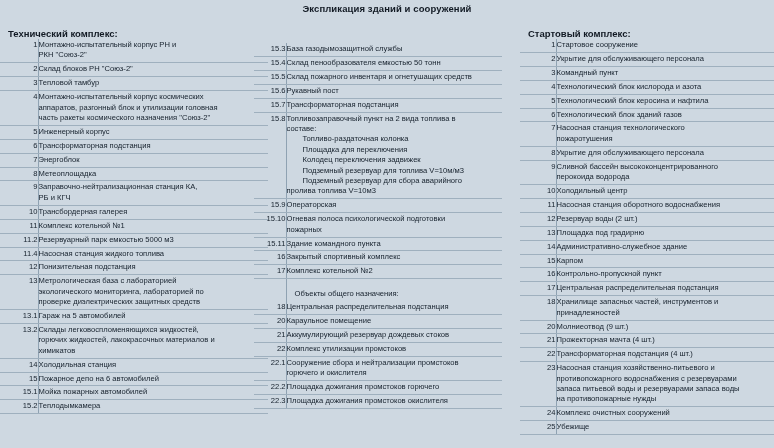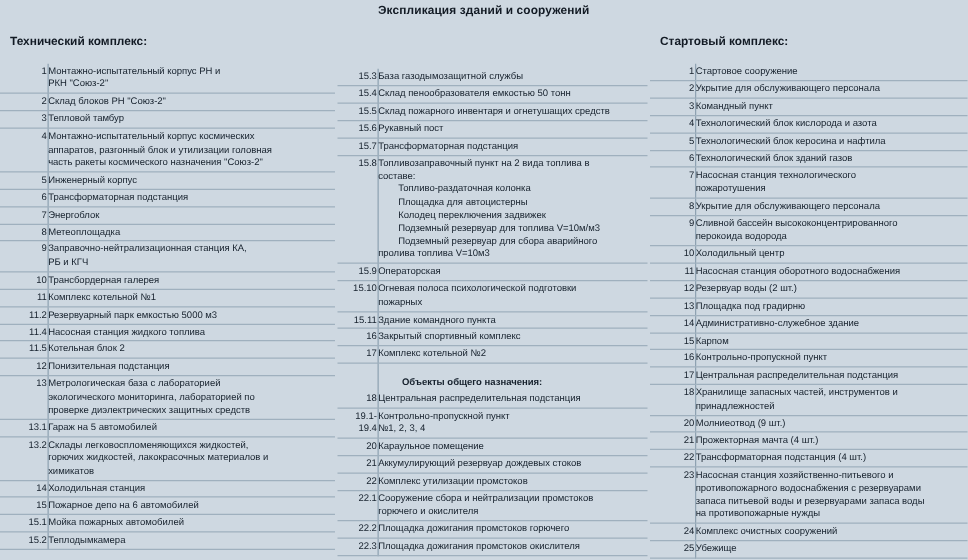--- a/index.html
+++ b/index.html
@@ -33,28 +33,28 @@
     font-weight: bold;
     letter-spacing: 0.1px;
     color: #121a24;
   }
 
   .column {
     position: absolute;
     top: 0;
   }
   .col-left   { left: 0px;   width: 268px; }
-  .col-mid    { left: 270px; width: 248px; }
+  .col-mid    { left: 254px; width: 248px; }
   .col-right  { left: 520px; width: 254px; }
 
   .col-heading {
     font-size: 9.5px;
     font-weight: bold;
     color: #121a24;
-    margin: 0 0 12px 8px;
+    margin: 0 0 0 8px;
     white-space: nowrap;
   }
   .col-mid .col-heading-spacer {
     display: block;
     height: 15px;
   }
 
   table.exp {
     width: 100%;
     border-collapse: collapse;
@@ -91,21 +91,21 @@
   
   .sub {
     display: block;
     padding-left: 16px;
   }
   .cont {
     display: block;
   }
 
   
-  tr.group td.label { padding-left: 19px; font-weight: bold; }
+  tr.group td.label { padding-left: 8px; }
   tr.group td.num { border-right: 1px solid #8fa2b2; }
 
   
   tr.gap td {
     border-bottom: none;
     height: 9px;
     padding: 0;
   }
   tr.gap td.num { border-right: 1px solid #8fa2b2; }
 
@@ -202,26 +202,20 @@
               <span class="cont">Резервуарный парк емкостью 5000 м3</span>
             </td>
           </tr>
           <tr>
             <td class="num">11.4</td>
             <td class="label">
               <span class="cont">Насосная станция жидкого топлива</span>
             </td>
           </tr>
           <tr>
-            <td class="num">11.5</td>
-            <td class="label">
-              <span class="cont">Котельная блок 2</span>
-            </td>
-          </tr>
-          <tr>
             <td class="num">12</td>
             <td class="label">
               <span class="cont">Понизительная подстанция</span>
             </td>
           </tr>
           <tr>
             <td class="num">13</td>
             <td class="label">
               <span class="cont">Метрологическая база с лабораторией</span>
               <span class="cont">экологического мониторинга, лабораторией по</span>
@@ -307,21 +301,21 @@
             <td class="label">
               <span class="cont">Трансформаторная подстанция</span>
             </td>
           </tr>
           <tr>
             <td class="num">15.8</td>
             <td class="label">
               <span class="cont">Топливозаправочный пункт на 2 вида топлива в</span>
               <span class="cont">составе:</span>
               <span class="sub">Топливо-раздаточная колонка</span>
-              <span class="sub">Площадка для  автоцистерны</span>
+              <span class="sub">Площадка для  переключения</span>
               <span class="sub">Колодец переключения задвижек</span>
               <span class="sub">Подземный резервуар для топлива V=10м/м3</span>
               <span class="sub">Подземный резервуар для сбора аварийного</span>
               <span class="cont">пролива топлива V=10м3</span>
             </td>
           </tr>
           <tr>
             <td class="num">15.9</td>
             <td class="label">
               <span class="cont">Операторская</span>
@@ -357,30 +351,20 @@
             <td class="label"></td>
           </tr>
           <tr class="group no-rule">
             <td class="num"></td>
             <td class="label">Объекты общего назначения:</td>
           </tr>
           <tr>
             <td class="num">18</td>
             <td class="label">
               <span class="cont">Центральная распределительная подстанция</span>
-            </td>
-          </tr>
-          <tr>
-            <td class="num">
-              <span class="stack">19.1-</span>
-              <span class="stack">19.4</span>
-            </td>
-            <td class="label">
-              <span class="cont">Контрольно-пропускной пункт</span>
-              <span class="cont">№1, 2, 3, 4</span>
             </td>
           </tr>
           <tr>
             <td class="num">20</td>
             <td class="label">
               <span class="cont">Караульное помещение</span>
             </td>
           </tr>
           <tr>
             <td class="num">21</td>

